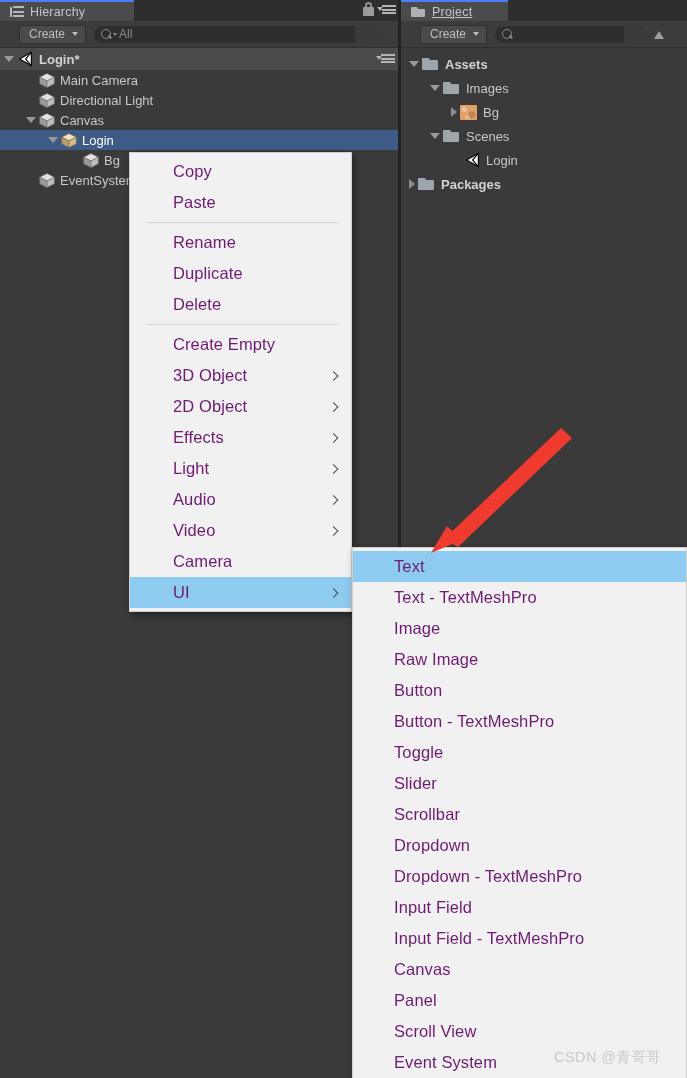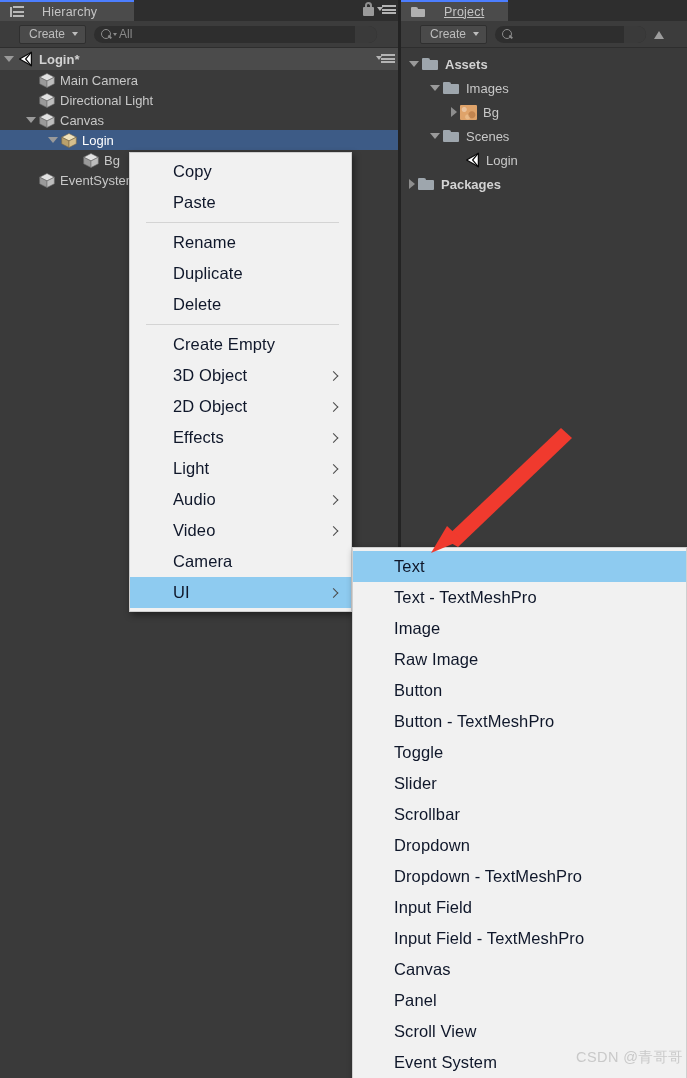--- a/index.html
+++ b/index.html
@@ -44,21 +44,21 @@
     left: 0; right: 0; top: 0;
     height: 21px;
     background: #393939;
   }
   .tab {
     position: absolute;
     left: 0; top: 0;
     height: 21px;
     display: flex;
     align-items: center;
-    gap: 18px;
+    gap: 6px;
     padding: 0 14px 0 10px;
     background: #4b4b4b;
     border-top: 2px solid #4c7eff;
     box-sizing: border-box;
     color: #c4c4c4;
     font-size: 12.5px;
     letter-spacing: .2px;
   }
   #hierarchy-panel .tab { width: 134px; }
   #project-panel .tab { width: 107px; text-decoration: underline; }
@@ -391,21 +391,21 @@
     left: 352px;
     top: 547px;
     width: 335px;
   }
   .ctx-item {
     position: relative;
     height: 31px;
     display: flex;
     align-items: center;
     padding-left: 43px;
-    color: #0f172a;
+    color: #701a75;
     font-size: 16.5px;
     letter-spacing: .1px;
   }
   #ctx-sub .ctx-item { padding-left: 41px; }
   .ctx-item.highlight {
     background: #8ecbf0;
   }
   .ctx-sep {
     height: 1px;
     background: #d4d4d4;
@@ -428,21 +428,21 @@
     top: 420px;
     width: 190px;
     height: 150px;
     z-index: 80;
     pointer-events: none;
   }
 
   
   #watermark {
     position: absolute;
-    right: 4px;
+    right: 26px;
     bottom: 11px;
     color: #c9c9c9;
     font-size: 14.5px;
     z-index: 90;
     letter-spacing: .4px;
   }
 </style>
 </head>
 <body>
 

